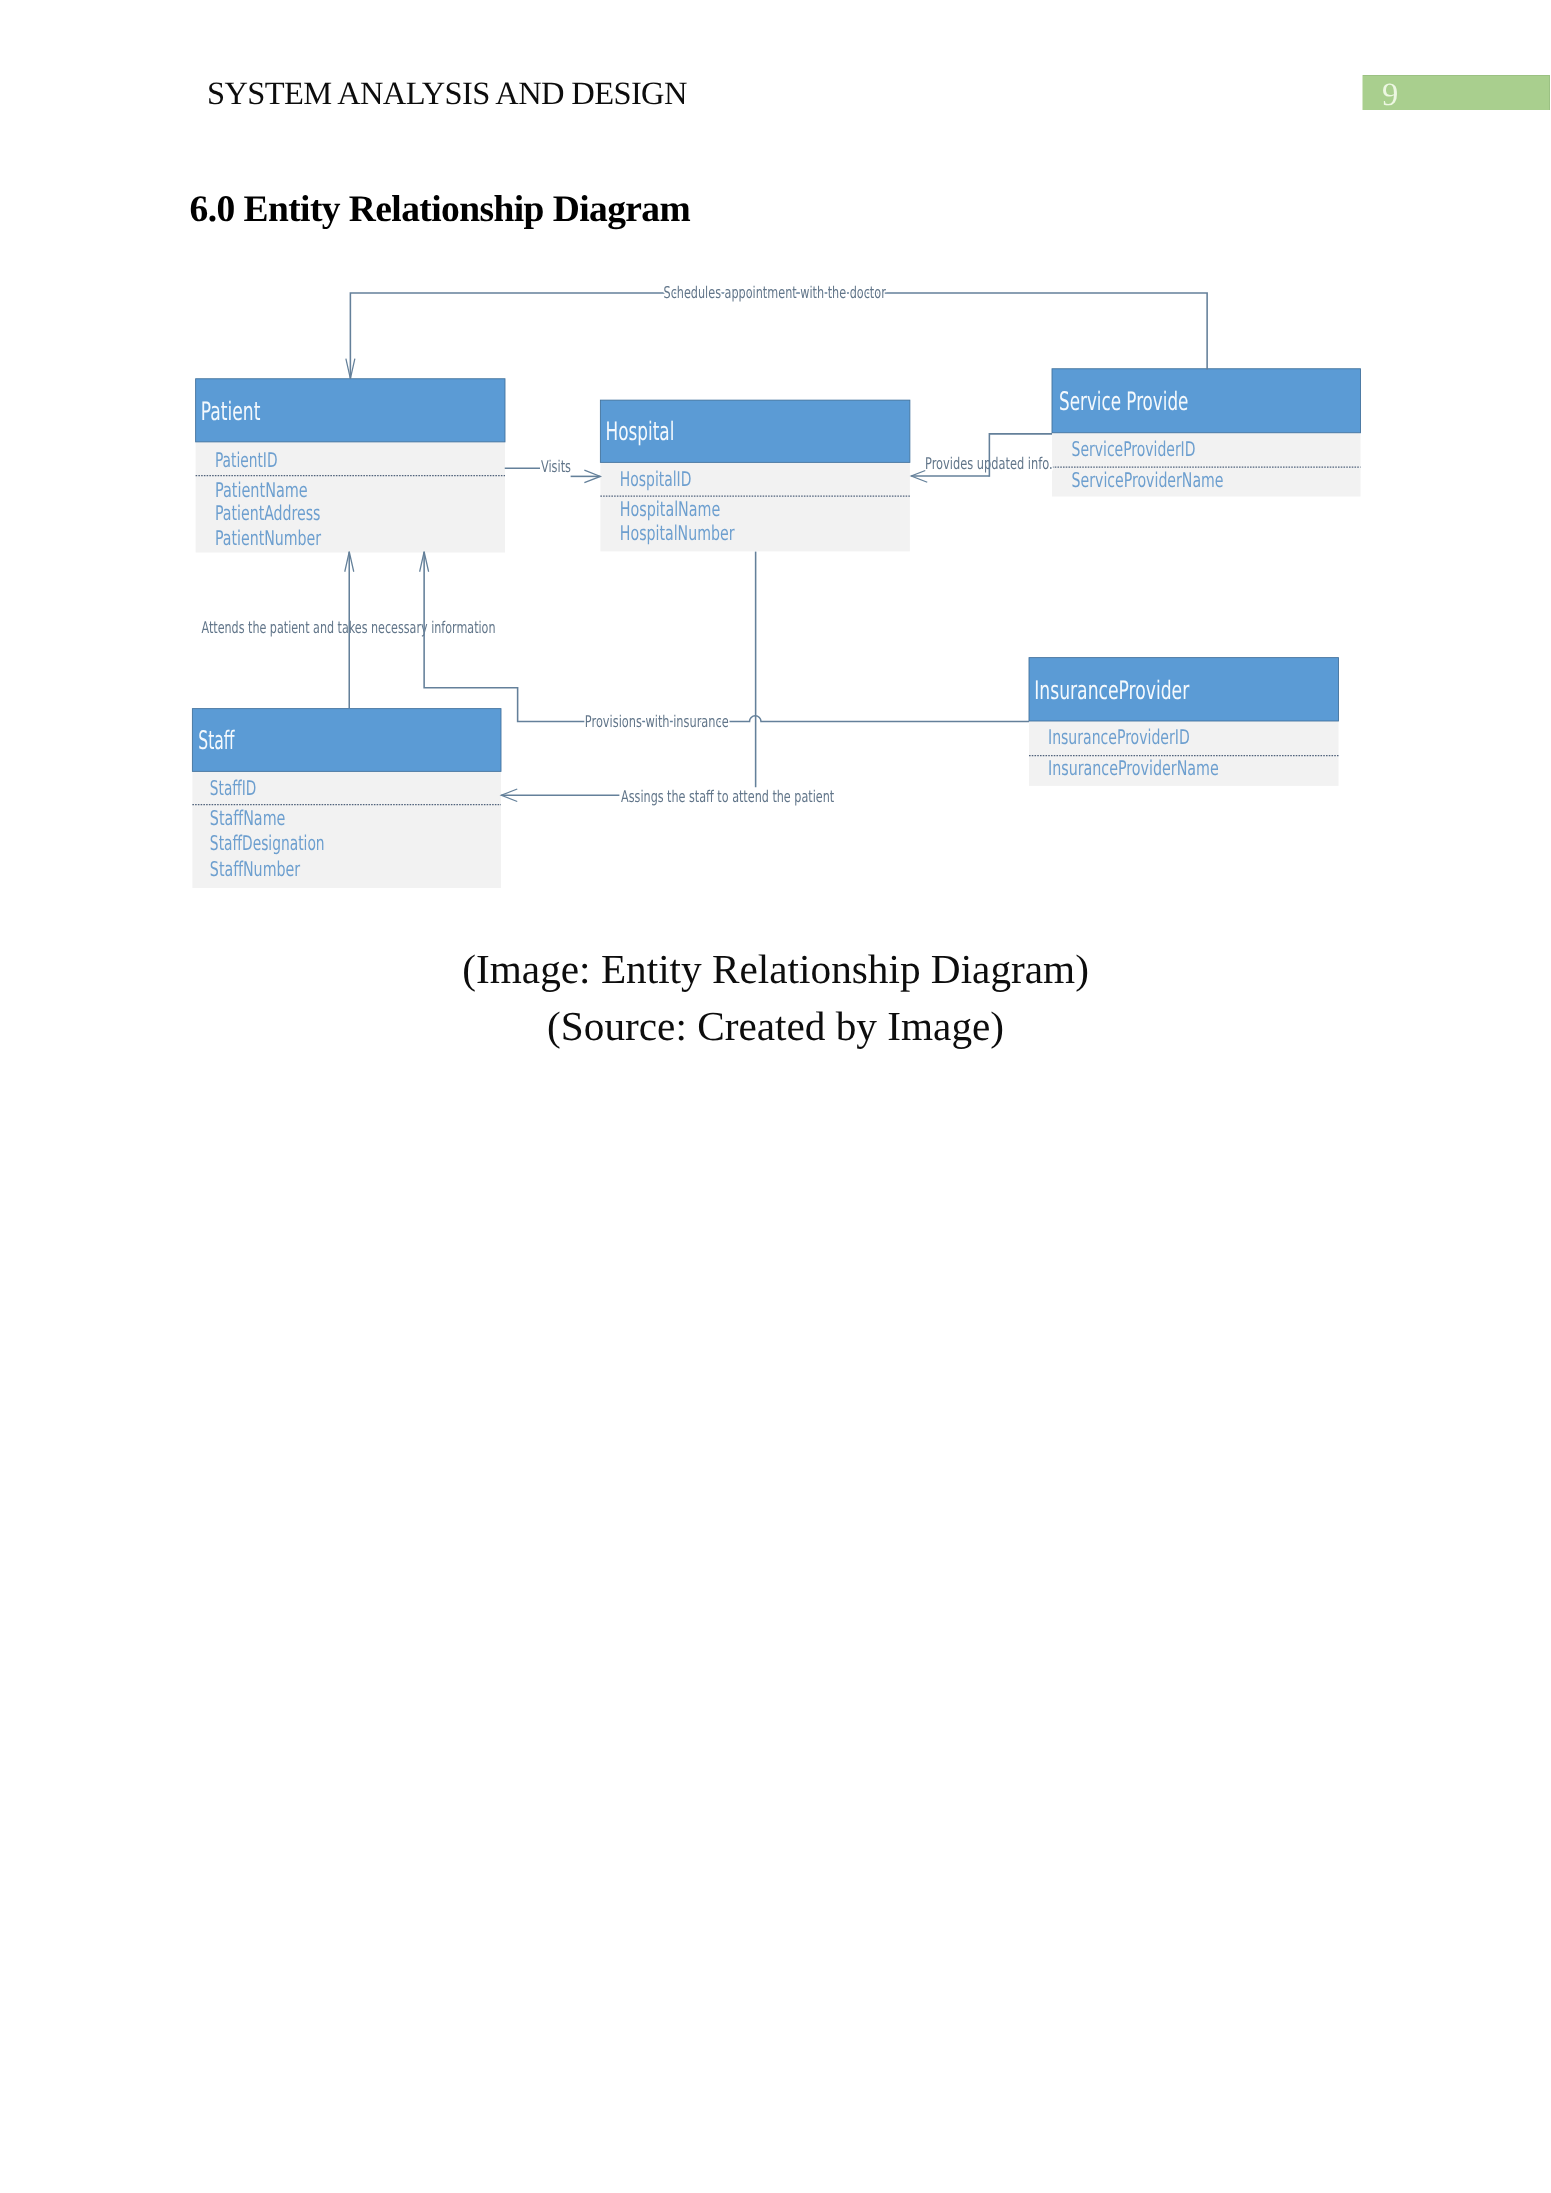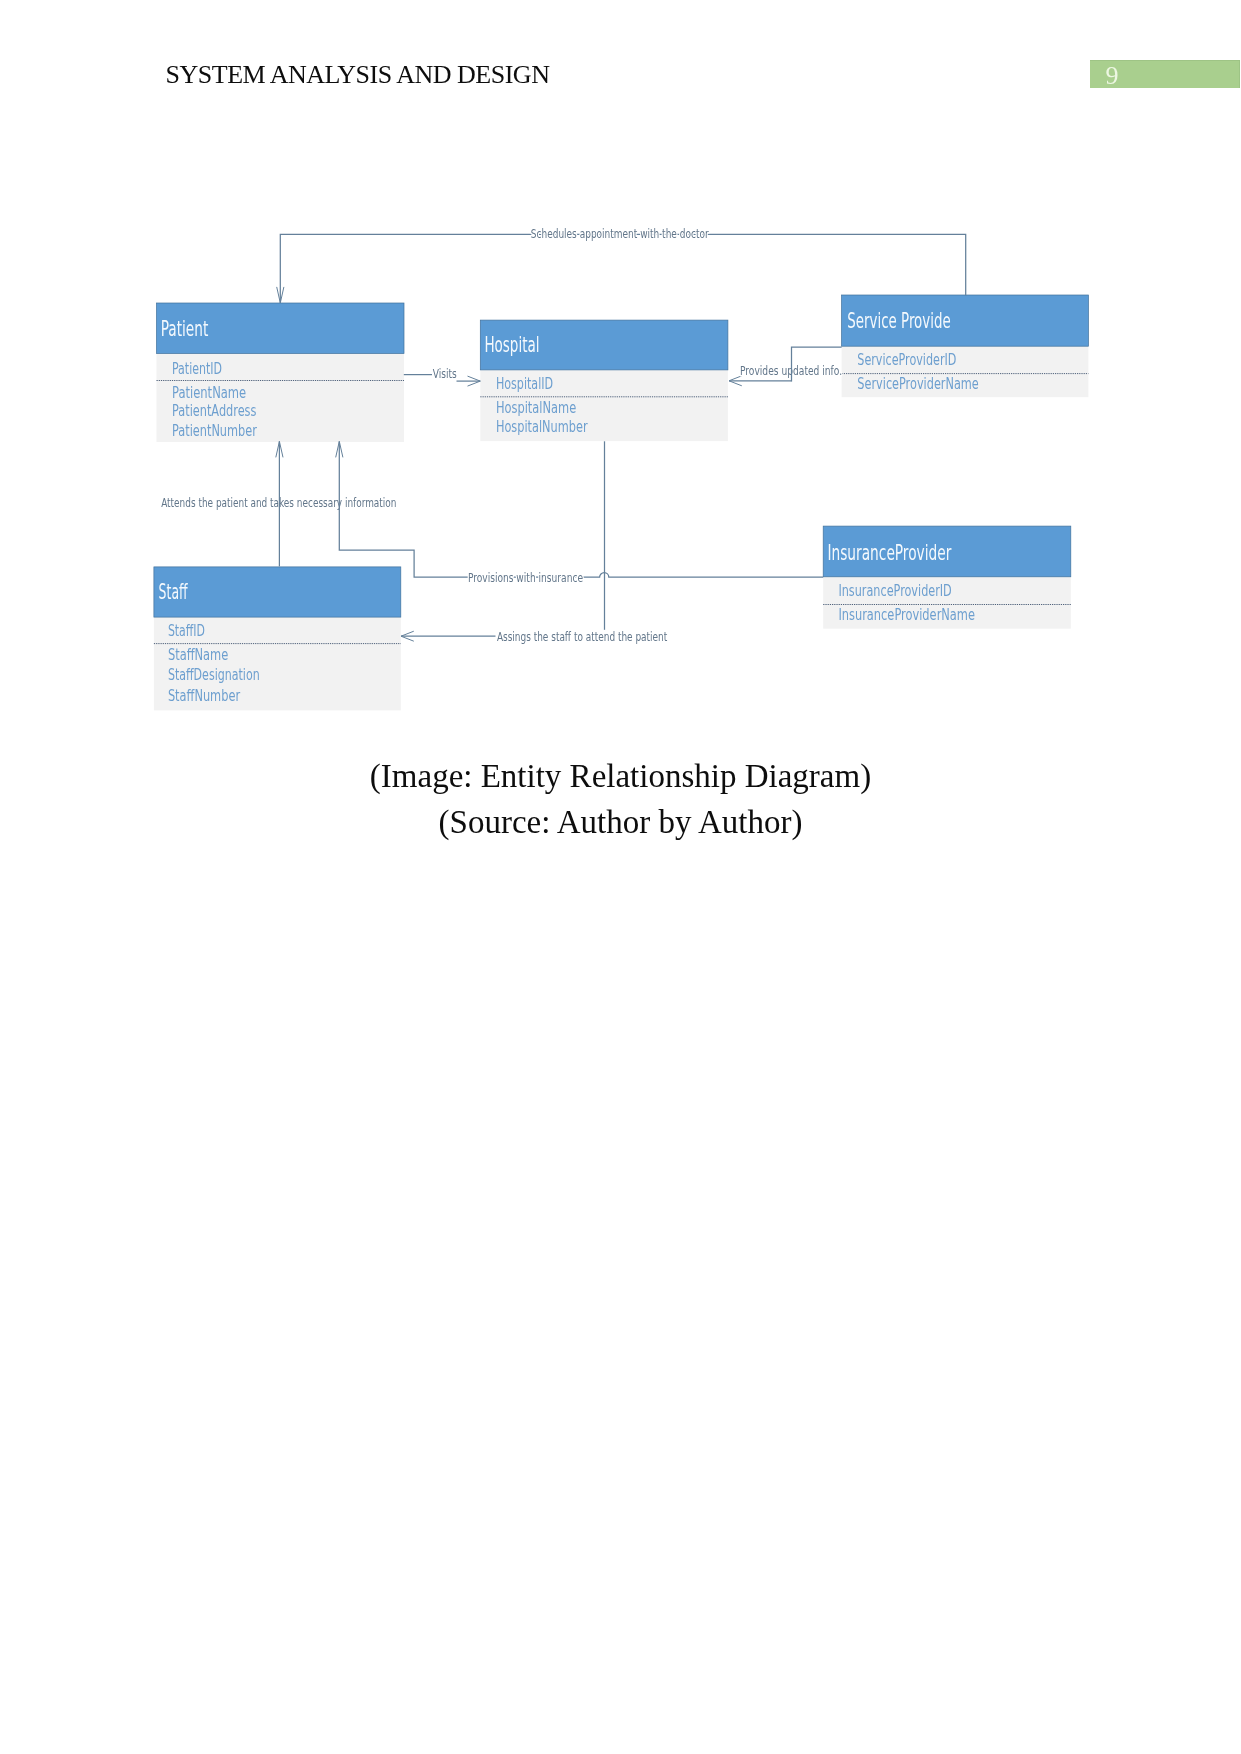--- a/index.html
+++ b/index.html
@@ -24,20 +24,21 @@
   svg .rlabel{font-family:"DejaVu Sans Condensed","DejaVu Sans",sans-serif;font-size:13px;fill:#62768a;paint-order:stroke fill;stroke:#ffffff;stroke-width:3px;stroke-linejoin:round;}
 
 </style>
 </head>
 <body>
 
 <div class="page">
   <div class="doc-header">SYSTEM ANALYSIS AND DESIGN</div>
   <div class="page-num-box"></div>
   <div class="page-num">9</div>
+  <div class="section-title">6.0 Entity Relationship Diagram</div>
 
   <svg class="diagram" viewBox="0 0 1241 1754" xmlns="http://www.w3.org/2000/svg">
     <defs>
       <filter id="softblur" x="-2%" y="-2%" width="104%" height="104%" color-interpolation-filters="sRGB">
         <feGaussianBlur stdDeviation="0.45"></feGaussianBlur>
       </filter>
     </defs>
     <g filter="url(#softblur)">
 <g>
   <rect class="ebody" x="156.5" y="353.5" width="247.5" height="88.5"></rect>
@@ -117,14 +118,14 @@
 <g>
 <path class="conn" d="M 604.5 441.3 L 604.5 629.8"></path>
 <path class="conn" d="M 401.0 636.2 L 495.5 636.2"></path>
 <path class="conn ahead" d="M 413.8 631.2 L 401.0 636.2 L 413.8 641.2"></path>
 <text class="rlabel plain" x="496.9" y="641.4" textLength="170.4" lengthAdjust="spacingAndGlyphs">Assings the staff to attend the patient</text>
 </g>
     </g>
   </svg>
 
   <div class="caption cap1">(Image: Entity Relationship Diagram)</div>
-  <div class="caption cap2">(Source: Author by Author)</div>
+  <div class="caption cap2">(Source: Created by Image)</div>
 </div>
 
 </body></html>

